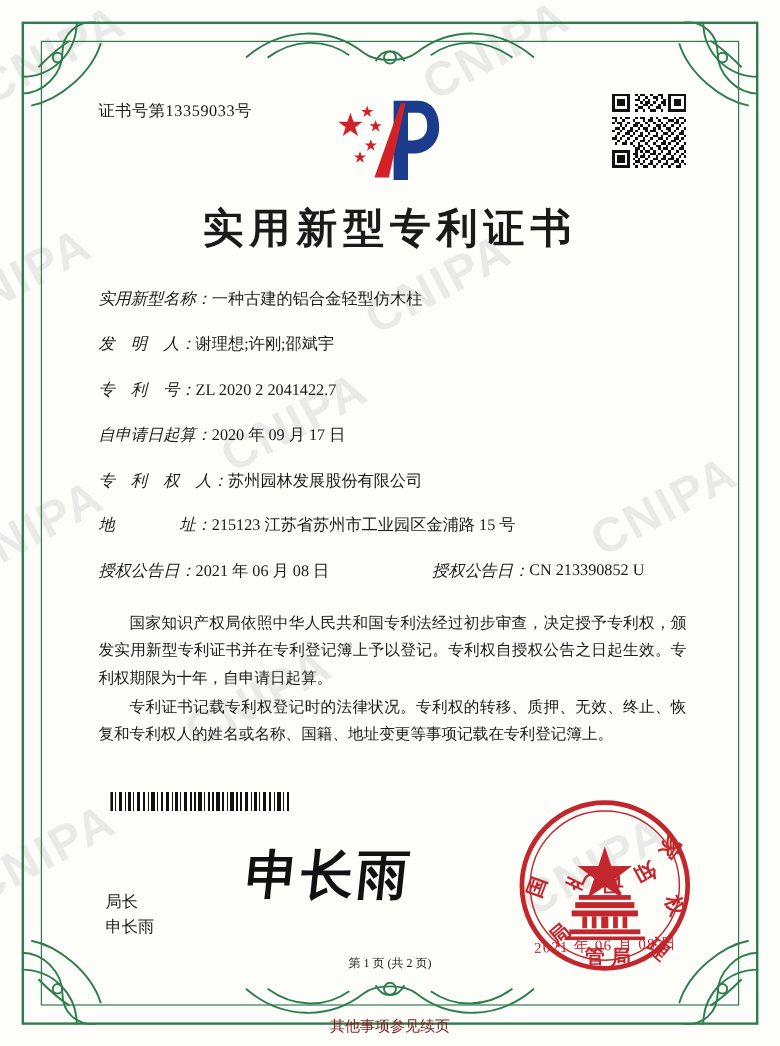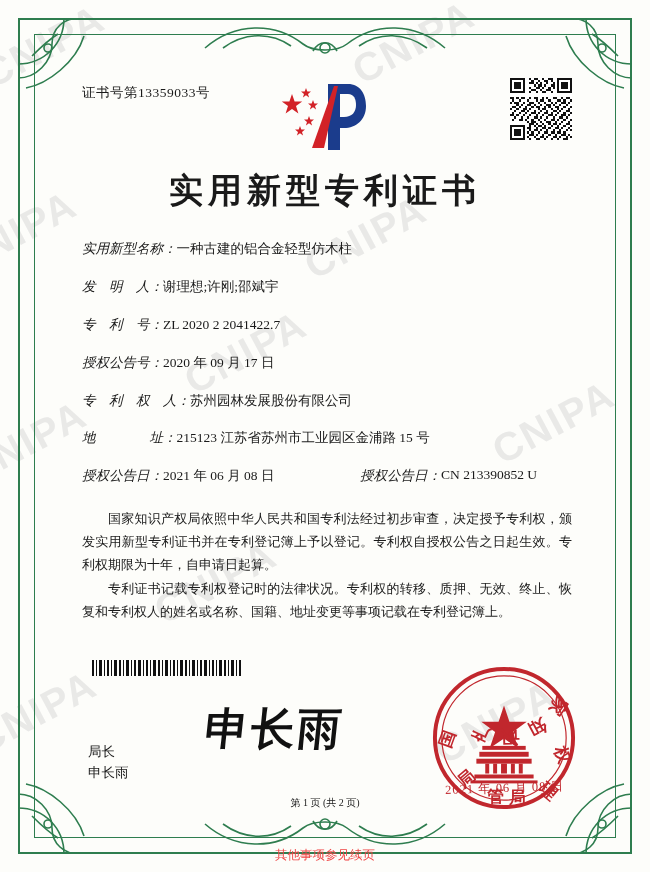--- a/index.html
+++ b/index.html
@@ -96,21 +96,21 @@
     color:#c1272d;font-size:12.5px;letter-spacing:1px;
     transform:rotate(-2deg);
   }
 
   .page-no{
     position:absolute;left:0;right:0;bottom:62px;
     text-align:center;font-size:10px;
   }
   .footnote{
     position:absolute;left:0;right:0;bottom:8px;
-    text-align:center;font-size:12.5px;color:#ef4444;
+    text-align:center;font-size:12.5px;color:#7f1d1d;
   }
 </style>
 </head>
 <body>
 
 <div class="wm-layer">
   <div class="wm wm1">CNIPA</div>
   <div class="wm wm2">CNIPA</div>
   <div class="wm wm3">CNIPA</div>
   <div class="wm wm4">CNIPA</div>
@@ -429,21 +429,21 @@
     </div>
     <div class="frow">
       <span class="flabel">发　明　人：</span>
       <span class="fvalue">谢理想;许刚;邵斌宇</span>
     </div>
     <div class="frow">
       <span class="flabel">专　利　号：</span>
       <span class="fvalue">ZL 2020 2 2041422.7</span>
     </div>
     <div class="frow">
-      <span class="flabel">授权公告号：</span>
+      <span class="flabel">自申请日起算：</span>
       <span class="fvalue">2020 年 09 月 17 日</span>
     </div>
     <div class="frow">
       <span class="flabel">专　利　权　人：</span>
       <span class="fvalue">苏州园林发展股份有限公司</span>
     </div>
     <div class="frow">
       <span class="flabel">地　　　　址：</span>
       <span class="fvalue">215123 江苏省苏州市工业园区金浦路 15 号</span>
     </div>

